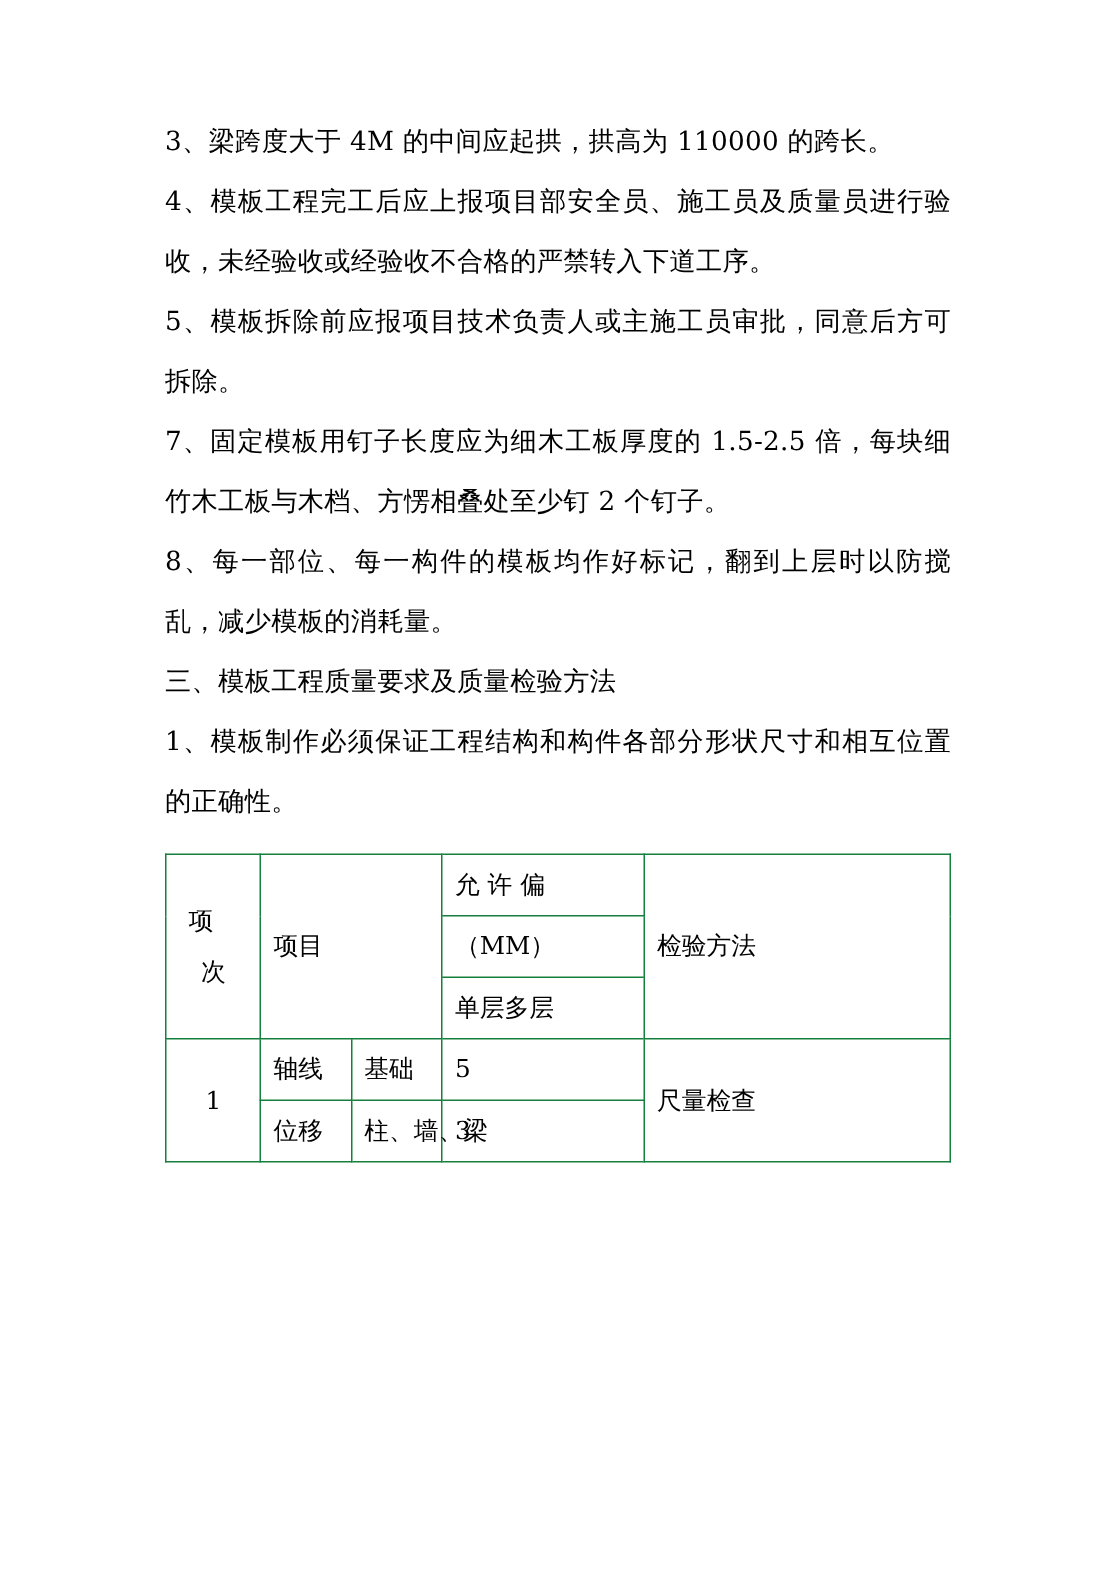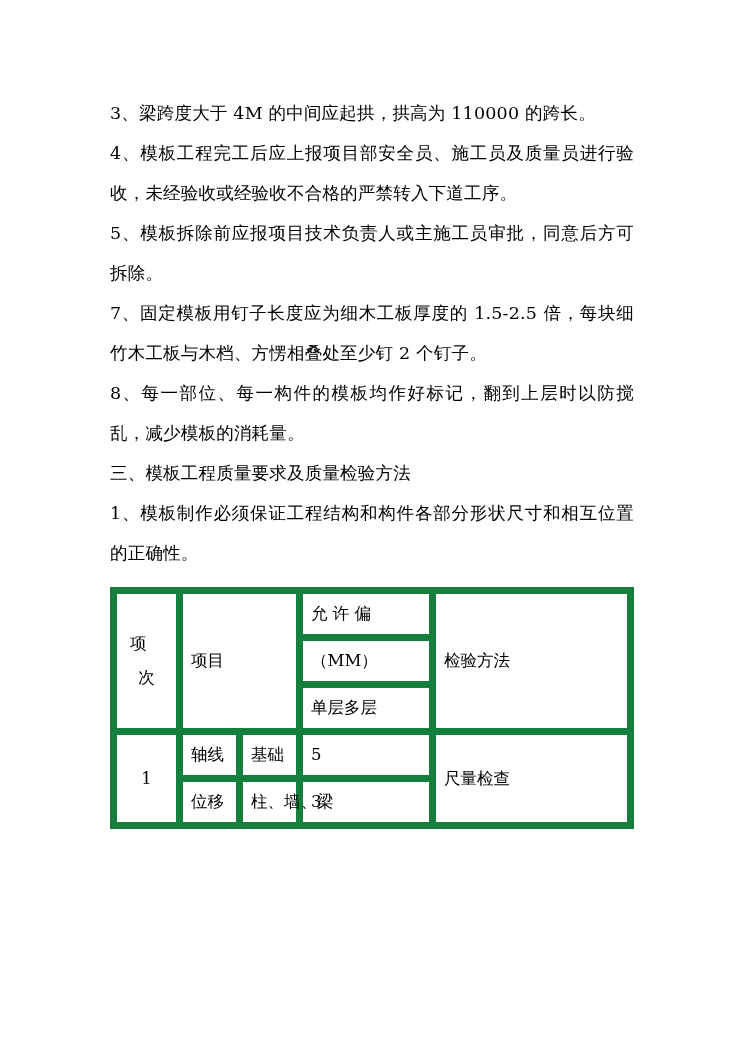--- a/index.html
+++ b/index.html
@@ -15,40 +15,40 @@
     width: 744px;
     height: 1052px;
     margin: 0 auto;
     background: #ffffff;
     box-sizing: border-box;
     overflow: hidden;
   }
   .content {
     position: absolute;
     left: 110px;
-    top: 93px;
+    top: 75px;
     width: 524px;
   }
   .para {
     font-size: 17.5px;
     line-height: 40px;
     color: #000000;
     text-align: justify;
     text-justify: inter-ideograph;
     margin: 0;
     letter-spacing: 0.2px;
   }
   table.spec {
     border-collapse: collapse;
     margin-top: 14px;
     width: 524px;
     table-layout: fixed;
   }
   table.spec td {
-    border: 7px solid #15803d;
+    border: 1px solid #15803d;
     font-size: 16.5px;
     line-height: 34px;
     padding: 3px 8px;
     color: #000;
     vertical-align: middle;
     font-family: "DejaVu Serif", "Liberation Serif", serif;
   }
   td.c-idx { width: 38px; text-align: center; }
   td.c-name { width: 88px; }
   td.c-sub { width: 94px; }

